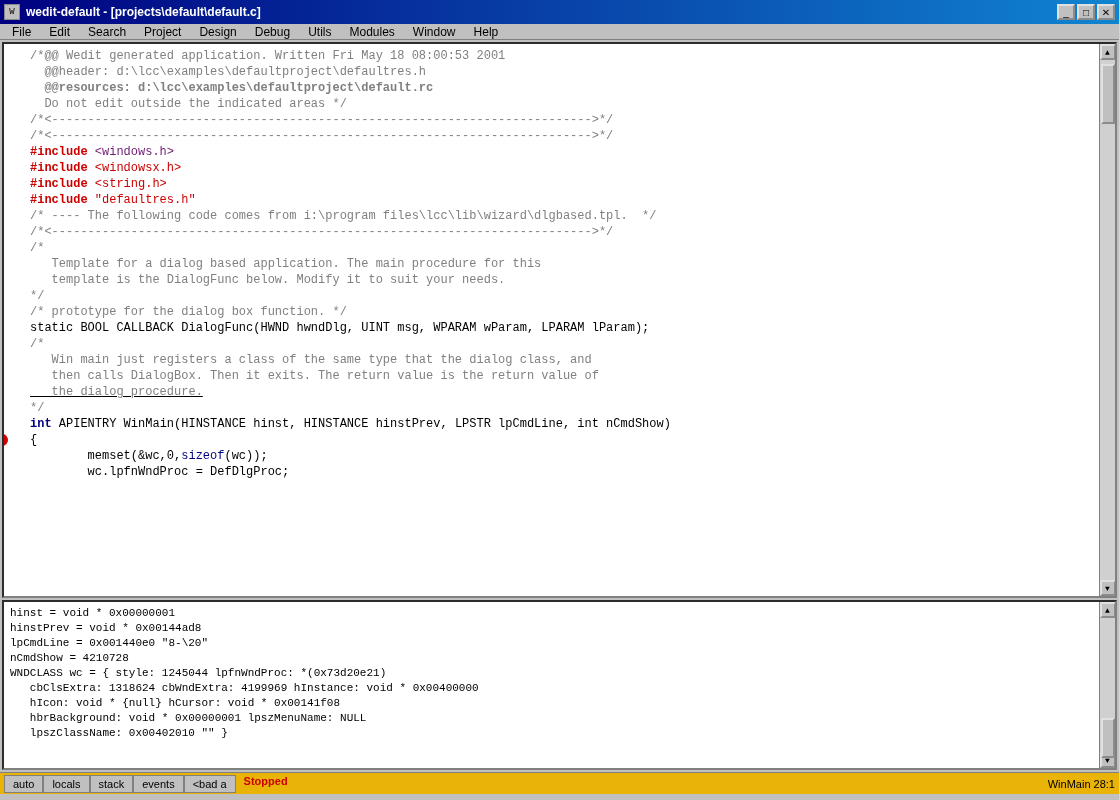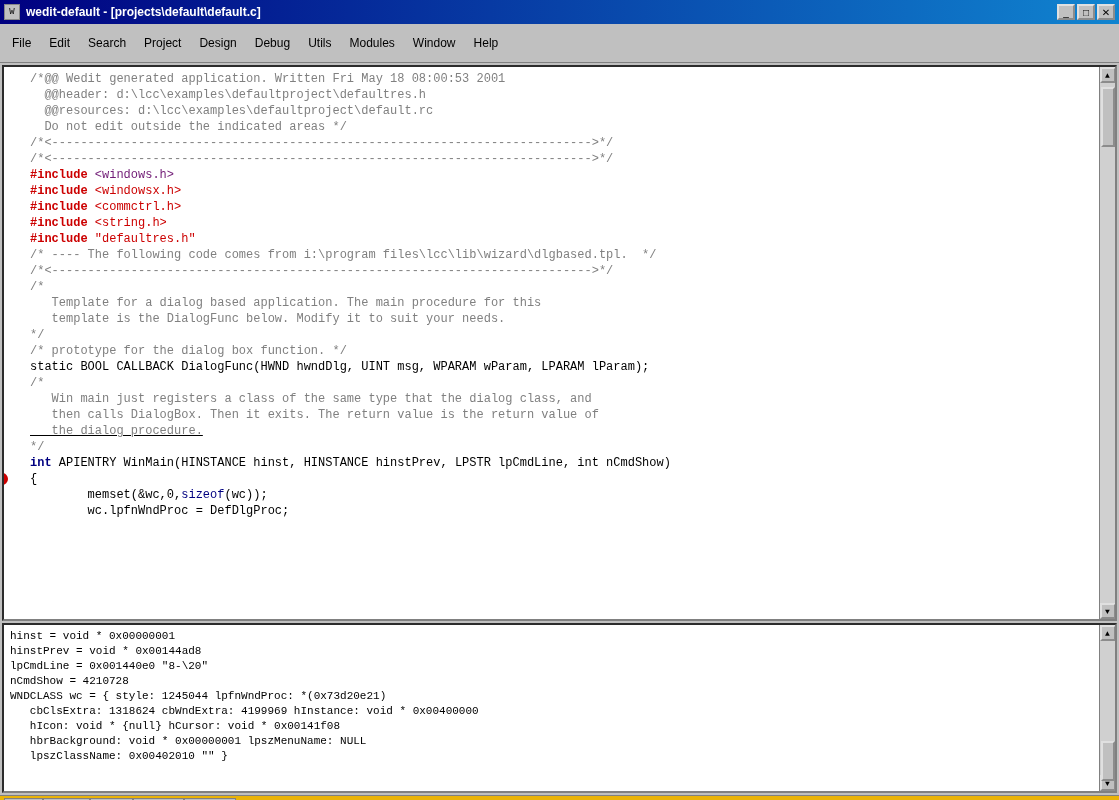--- a/index.html
+++ b/index.html
@@ -59,21 +59,21 @@
       cursor: pointer;
       color: #000;
       font-family: Arial, sans-serif;
     }
     .tb-btn.close-btn { background: #c0c0c0; }
 
     
     .menu-bar {
       background: #c0c0c0;
       border-bottom: 1px solid #808080;
-      height: 39px;
+      height: 16px;
       display: flex;
       align-items: center;
       padding: 0 4px;
       gap: 2px;
     }
     .menu-item {
       padding: 2px 8px;
       font-family: Arial, sans-serif;
       font-size: 12px;
       cursor: pointer;
@@ -274,27 +274,26 @@
 </div>
 
 <div class="main-area">
 
   <div class="editor-area">
     <div class="editor-content">
       <div class="code-area" id="code-editor">
 
       <div class="code-line" style="position: relative; padding-left: 18px;"><span style="color: rgb(128, 128, 128);">/*@@ Wedit generated application. Written Fri May 18 08:00:53 2001</span></div>
           <div class="code-line" style="position: relative; padding-left: 18px;"><span style="color: rgb(128, 128, 128);">  @@header: d:\lcc\examples\defaultproject\defaultres.h</span></div>
-          <div class="code-line" style="position: relative; padding-left: 18px;"><span style="color: rgb(128, 128, 128);">  @@resources: d:\lcc\examples\defaultproject\default.rc</span></div>
+          <div class="code-line" style="position: relative; padding-left: 18px; font-weight: bold;"><span style="color: rgb(128, 128, 128);">  @@resources: d:\lcc\examples\defaultproject\default.rc</span></div>
           <div class="code-line" style="position: relative; padding-left: 18px;"><span style="color: rgb(128, 128, 128);">  Do not edit outside the indicated areas */</span></div>
           <div class="code-line" style="position: relative; padding-left: 18px;"><span style="color: rgb(128, 128, 128);">/*&lt;---------------------------------------------------------------------------&gt;*/</span></div>
           <div class="code-line" style="position: relative; padding-left: 18px;"><span style="color: rgb(128, 128, 128);">/*&lt;---------------------------------------------------------------------------&gt;*/</span></div>
           <div class="code-line" style="position: relative; padding-left: 18px;"><span><span style="color: rgb(204, 0, 0); font-weight: bold;">#include</span><span style="color: #701a75;"> &lt;windows.h&gt;</span></span></div>
           <div class="code-line" style="position: relative; padding-left: 18px;"><span><span style="color: rgb(204, 0, 0); font-weight: bold;">#include</span><span style="color: rgb(204, 0, 0);"> &lt;windowsx.h&gt;</span></span></div>
-          <div class="code-line" style="position: relative; padding-left: 18px;"><span><span style="color: rgb(204, 0, 0); font-weight: bold;">#include</span><span style="color: rgb(204, 0, 0);"> &lt;commctrl.h&gt;</span></span></div>
           <div class="code-line" style="position: relative; padding-left: 18px;"><span><span style="color: rgb(204, 0, 0); font-weight: bold;">#include</span><span style="color: rgb(204, 0, 0);"> &lt;string.h&gt;</span></span></div>
           <div class="code-line" style="position: relative; padding-left: 18px;"><span><span style="color: rgb(204, 0, 0); font-weight: bold;">#include</span><span style="color: rgb(204, 0, 0);"> "defaultres.h"</span></span></div>
           <div class="code-line" style="position: relative; padding-left: 18px;"><span style="color: rgb(128, 128, 128); margin-top: 8px;">/* ---- The following code comes from i:\program files\lcc\lib\wizard\dlgbased.tpl.  */</span></div>
           <div class="code-line" style="position: relative; padding-left: 18px;"><span style="color: rgb(128, 128, 128);">/*&lt;---------------------------------------------------------------------------&gt;*/</span></div>
           <div class="code-line" style="position: relative; padding-left: 18px;"><span style="color: rgb(0, 0, 0);"></span></div>
           <div class="code-line" style="position: relative; padding-left: 18px;"><span style="color: rgb(128, 128, 128);">/*</span></div>
           <div class="code-line" style="position: relative; padding-left: 18px;"><span style="color: rgb(128, 128, 128);">   Template for a dialog based application. The main procedure for this</span></div>
           <div class="code-line" style="position: relative; padding-left: 18px;"><span style="color: rgb(128, 128, 128); margin-top: 24px;">   template is the DialogFunc below. Modify it to suit your needs.</span></div>
           <div class="code-line" style="position: relative; padding-left: 18px;"><span style="color: rgb(128, 128, 128);">*/</span></div>
           <div class="code-line" style="position: relative; padding-left: 18px;"><span style="color: rgb(128, 128, 128);">/* prototype for the dialog box function. */</span></div>

